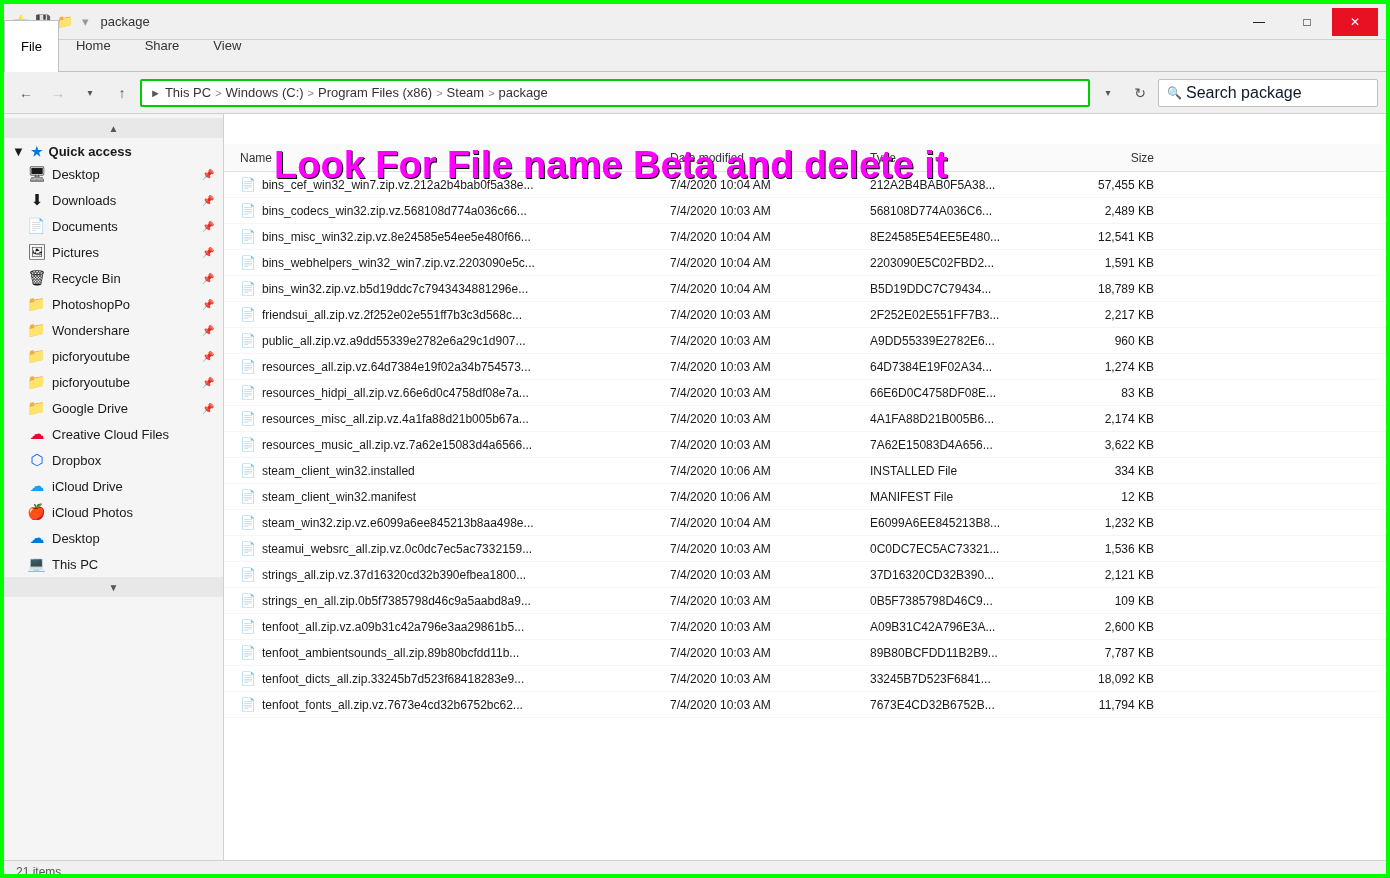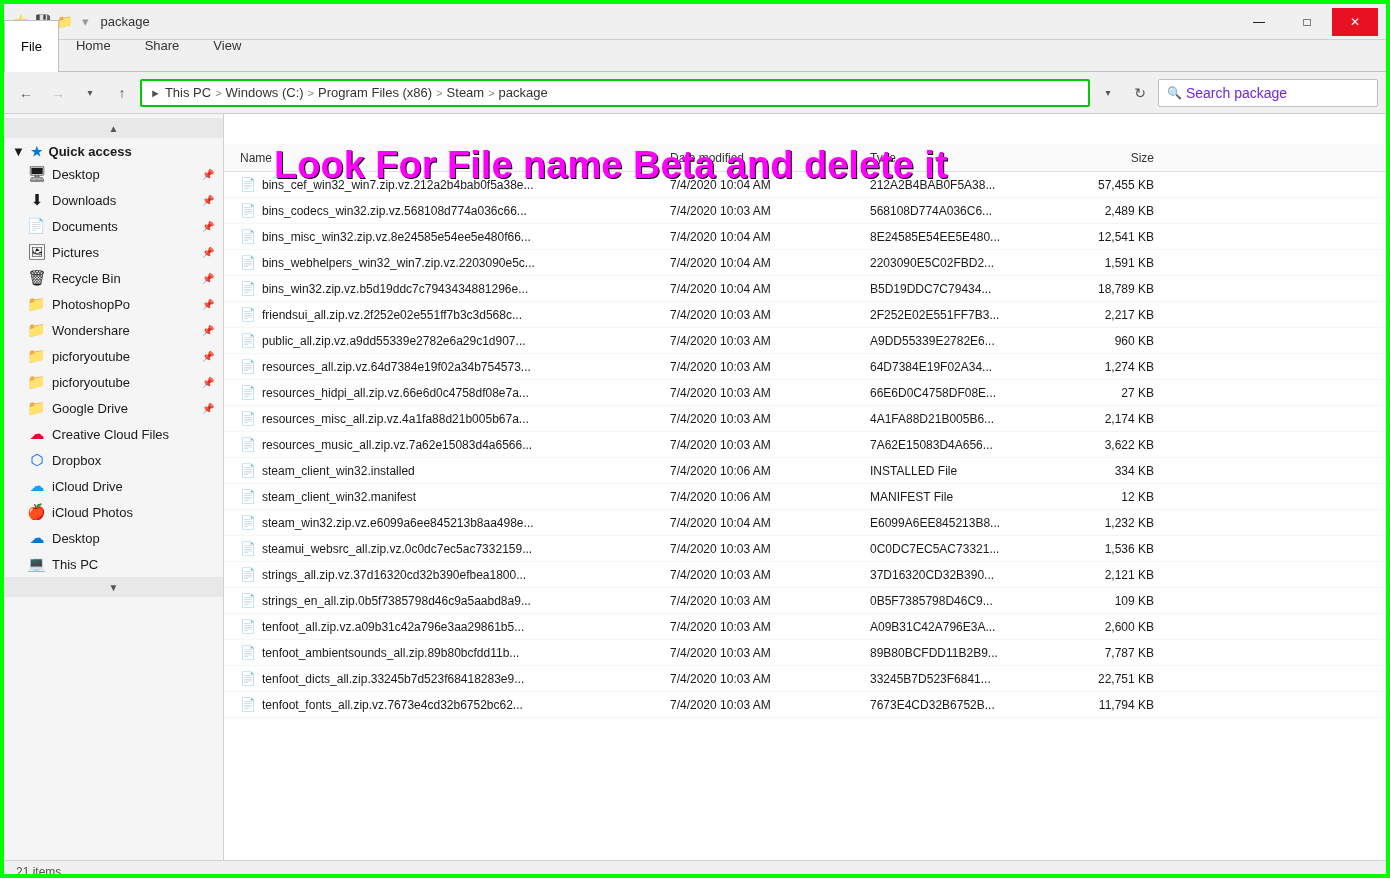--- a/index.html
+++ b/index.html
@@ -307,21 +307,21 @@
     <span>Program Files (x86)</span>
     <span class="address-sep">&gt;</span>
     <span>Steam</span>
     <span class="address-sep">&gt;</span>
     <span>package</span>
   </div>
   <div class="nav-btn" style="font-size:10px;">▾</div>
   <div class="nav-btn">↻</div>
   <div class="search-bar">
     <span style="font-size:12px;margin-right:4px;">🔍</span>
-    <span style="color:#6d28d9;font-size:14px;">Search package</span>
+    <span style="color:#0f172a;font-size:16px;">Search package</span>
   </div>
 </div>
 
 <div class="main-layout">
 
   <div class="sidebar">
     <div class="sidebar-scroll-btn">▲</div>
 
     <div class="sidebar-section-header">
       <span>▼</span>
@@ -499,21 +499,21 @@
       <div class="file-cell type">64D7384E19F02A34...</div>
       <div class="file-cell size">1,274 KB</div>
     </div>
         <div class="file-row">
       <div class="file-cell name">
         <span class="file-icon">📄</span>
         <span>resources_hidpi_all.zip.vz.66e6d0c4758df08e7a...</span>
       </div>
       <div class="file-cell date">7/4/2020 10:03 AM</div>
       <div class="file-cell type">66E6D0C4758DF08E...</div>
-      <div class="file-cell size">27 KB</div>
+      <div class="file-cell size">83 KB</div>
     </div>
         <div class="file-row">
       <div class="file-cell name">
         <span class="file-icon">📄</span>
         <span>resources_misc_all.zip.vz.4a1fa88d21b005b67a...</span>
       </div>
       <div class="file-cell date">7/4/2020 10:03 AM</div>
       <div class="file-cell type">4A1FA88D21B005B6...</div>
       <div class="file-cell size">2,174 KB</div>
     </div>
@@ -598,21 +598,21 @@
       <div class="file-cell type">89B80BCFDD11B2B9...</div>
       <div class="file-cell size">7,787 KB</div>
     </div>
         <div class="file-row">
       <div class="file-cell name">
         <span class="file-icon">📄</span>
         <span>tenfoot_dicts_all.zip.33245b7d523f68418283e9...</span>
       </div>
       <div class="file-cell date">7/4/2020 10:03 AM</div>
       <div class="file-cell type">33245B7D523F6841...</div>
-      <div class="file-cell size">22,751 KB</div>
+      <div class="file-cell size">18,092 KB</div>
     </div>
         <div class="file-row">
       <div class="file-cell name">
         <span class="file-icon">📄</span>
         <span>tenfoot_fonts_all.zip.vz.7673e4cd32b6752bc62...</span>
       </div>
       <div class="file-cell date">7/4/2020 10:03 AM</div>
       <div class="file-cell type">7673E4CD32B6752B...</div>
       <div class="file-cell size">11,794 KB</div>
     </div>

